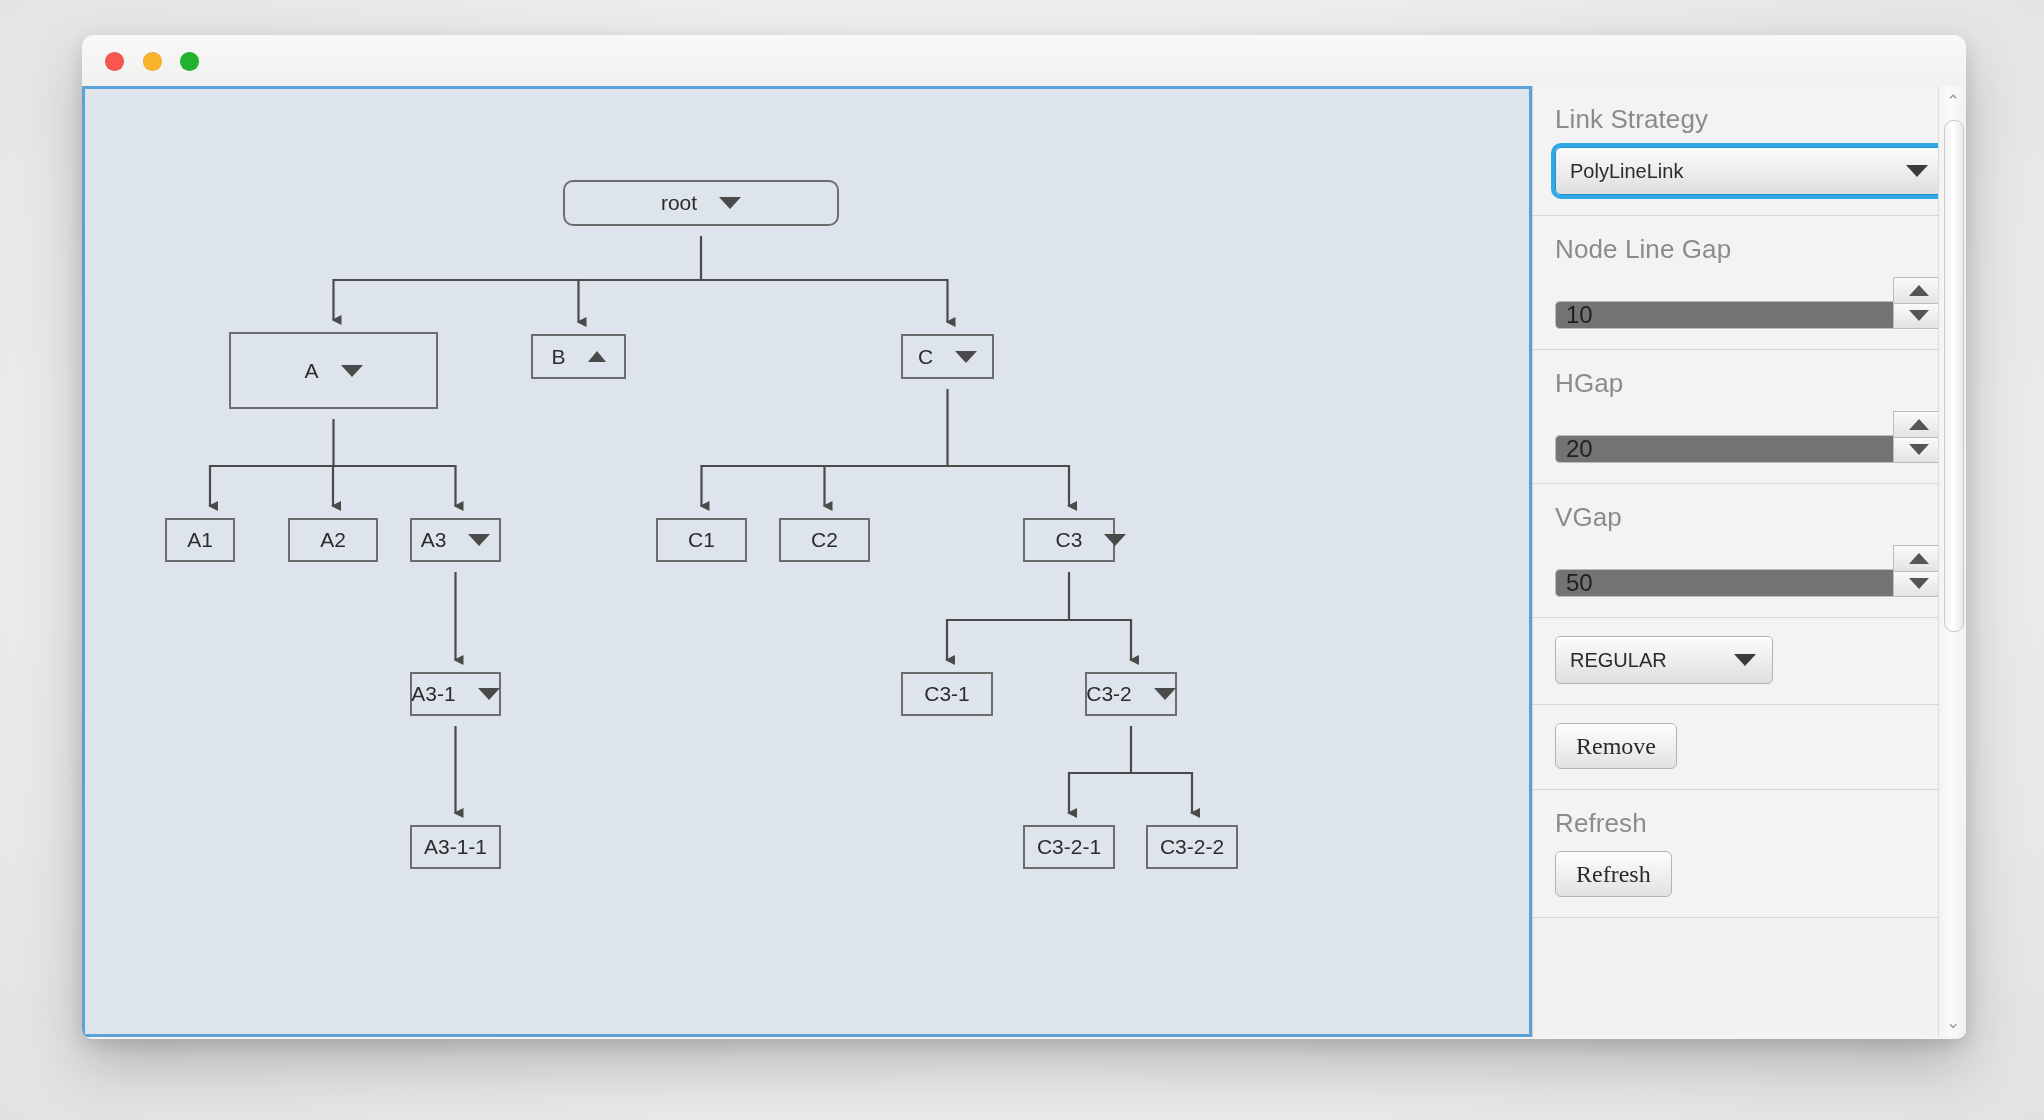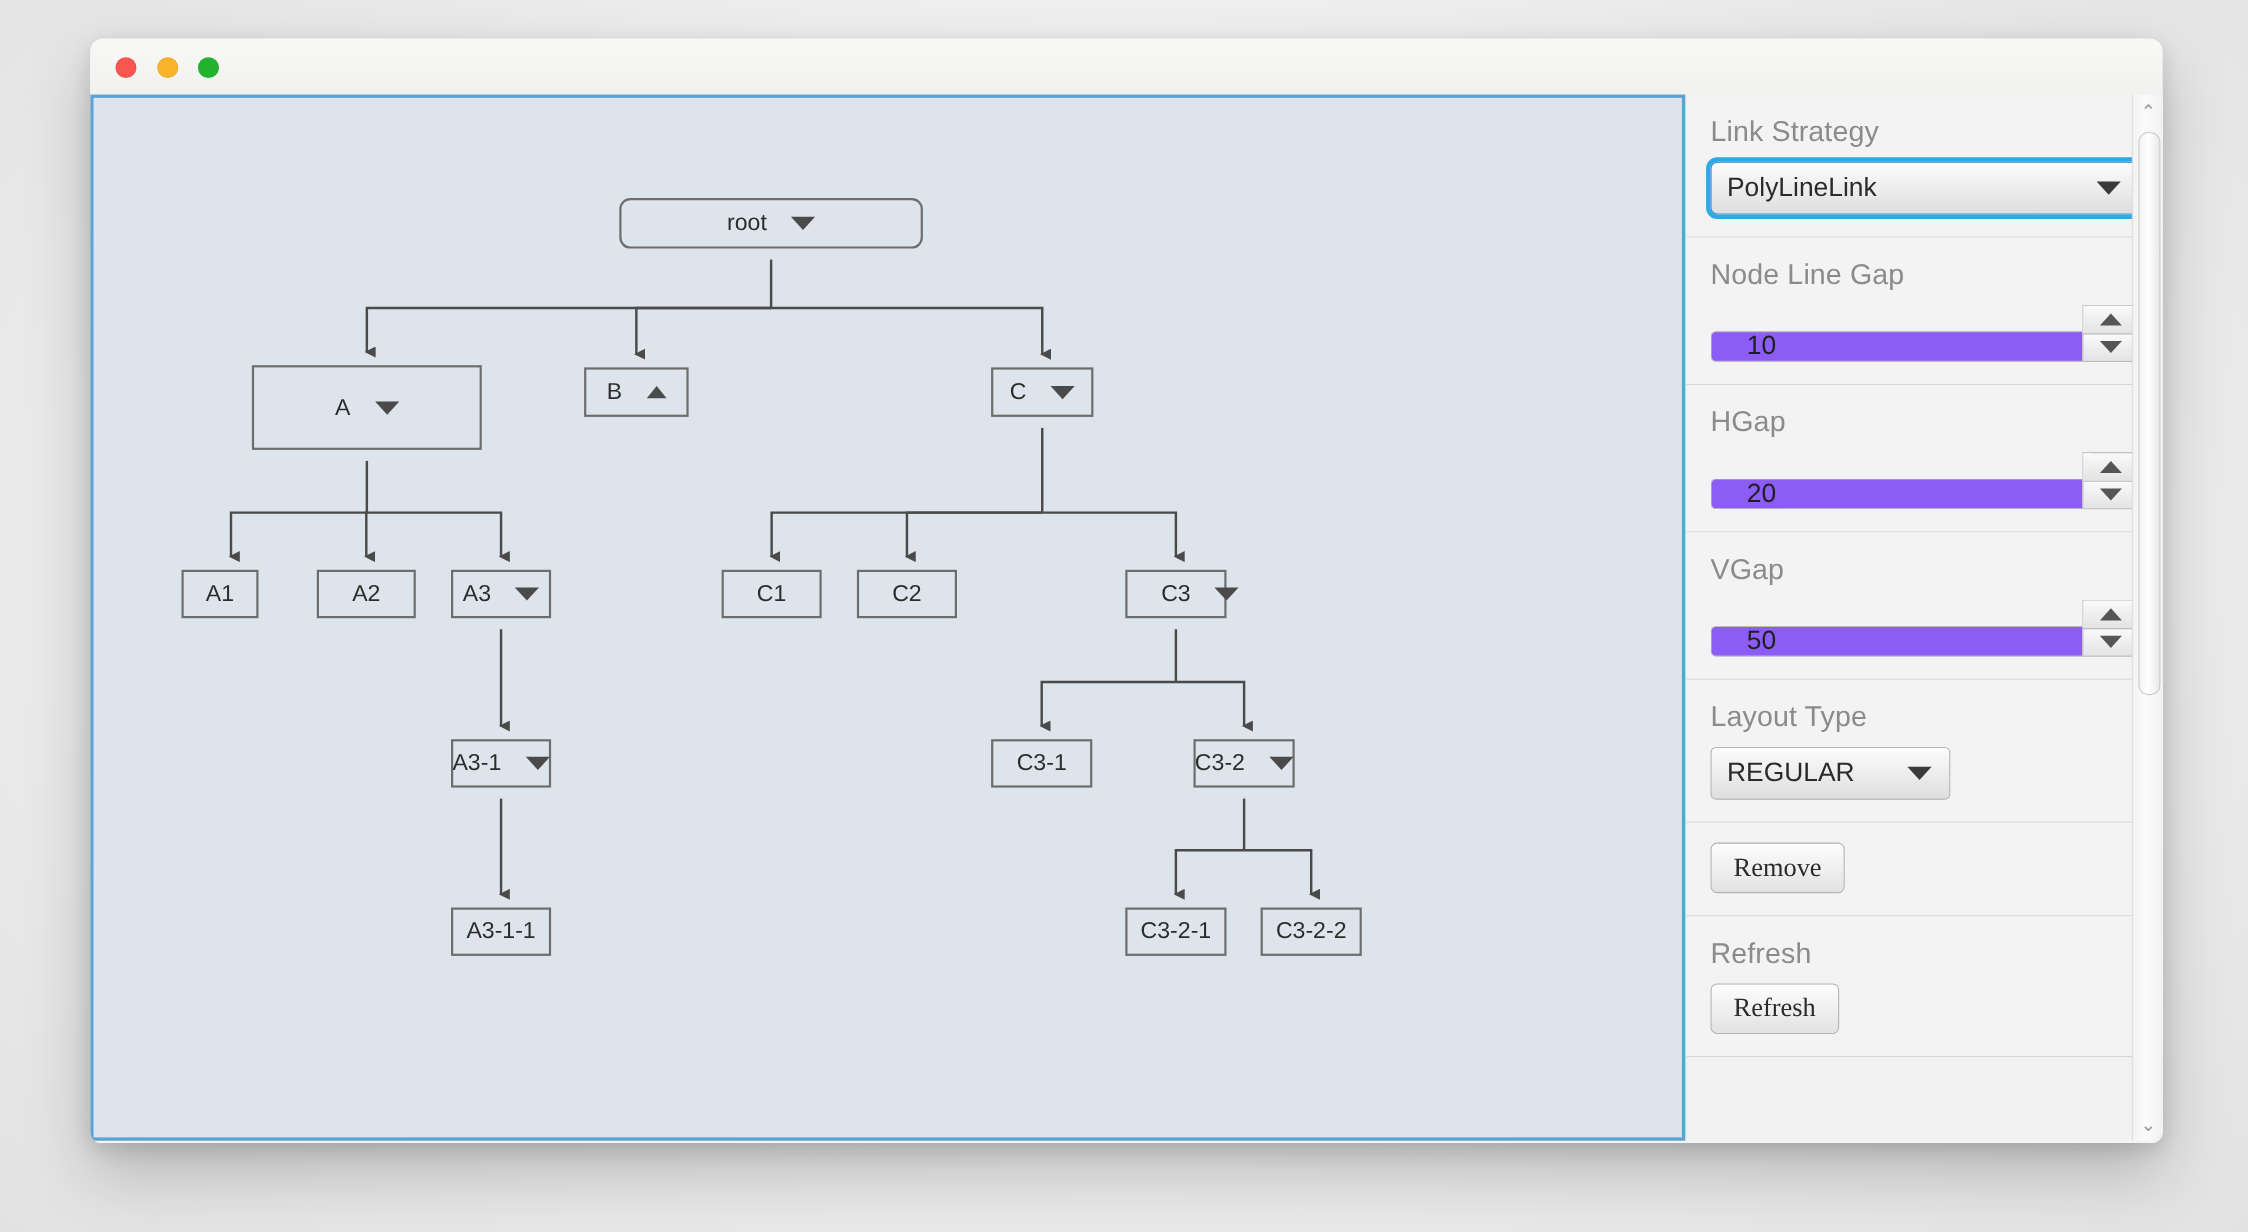--- a/index.html
+++ b/index.html
@@ -126,21 +126,21 @@
   
   .combo {
     box-sizing: border-box;
     height: 48px;
     border: 1px solid #b4b4b4;
     border-radius: 5px;
     background: linear-gradient(#fcfcfc, #dedede);
     display: flex;
     align-items: center;
     padding: 0 14px;
-    font-size: 24px;
+    font-size: 20px;
     color: #2b2b2b;
     position: relative;
     box-shadow: 0 1px 0 rgba(255,255,255,0.8) inset;
   }
   .combo.focused {
     outline: 4px solid #2fa8e8;
     outline-offset: 0px;
     border-color: #1f8fd0;
     border-radius: 6px;
   }
@@ -161,24 +161,24 @@
     height: 52px;
     width: 100%;
     box-sizing: border-box;
   }
   .spin-field {
     flex: 1;
     box-sizing: border-box;
     border: 1px solid #bcbcbc;
     border-right: none;
     border-radius: 5px 0 0 5px;
-    background: #8b5cf6;
+    background: #737373;
     display: flex;
     align-items: center;
-    padding-left: 32px;
+    padding-left: 10px;
     font-size: 24px;
     color: #1f1f1f;
     margin-top: 24px;
   }
   .spin-btns {
     width: 52px;
     display: flex;
     flex-direction: column;
     box-sizing: border-box;
   }
@@ -400,21 +400,20 @@
                 <div class="spin-btn up">
                   <span class="sp-arrow-up"></span>
                 </div>
                 <div class="spin-btn dn">
                   <span class="sp-arrow-dn"></span>
                 </div>
               </div>
             </div>
           </div>
           <div class="section">
-            <div class="sec-label">Layout Type</div>
             <div class="combo auto">
               <span>REGULAR</span>
               <span class="combo-caret"></span>
             </div>
           </div>
           <div class="section"><div class="pbtn">Remove</div></div>
           <div class="section"><div class="sec-label">Refresh</div><div class="pbtn">Refresh</div></div>
         </div>
       <div id="pscroll">
         <div class="sb-arrow top">⌃</div>

